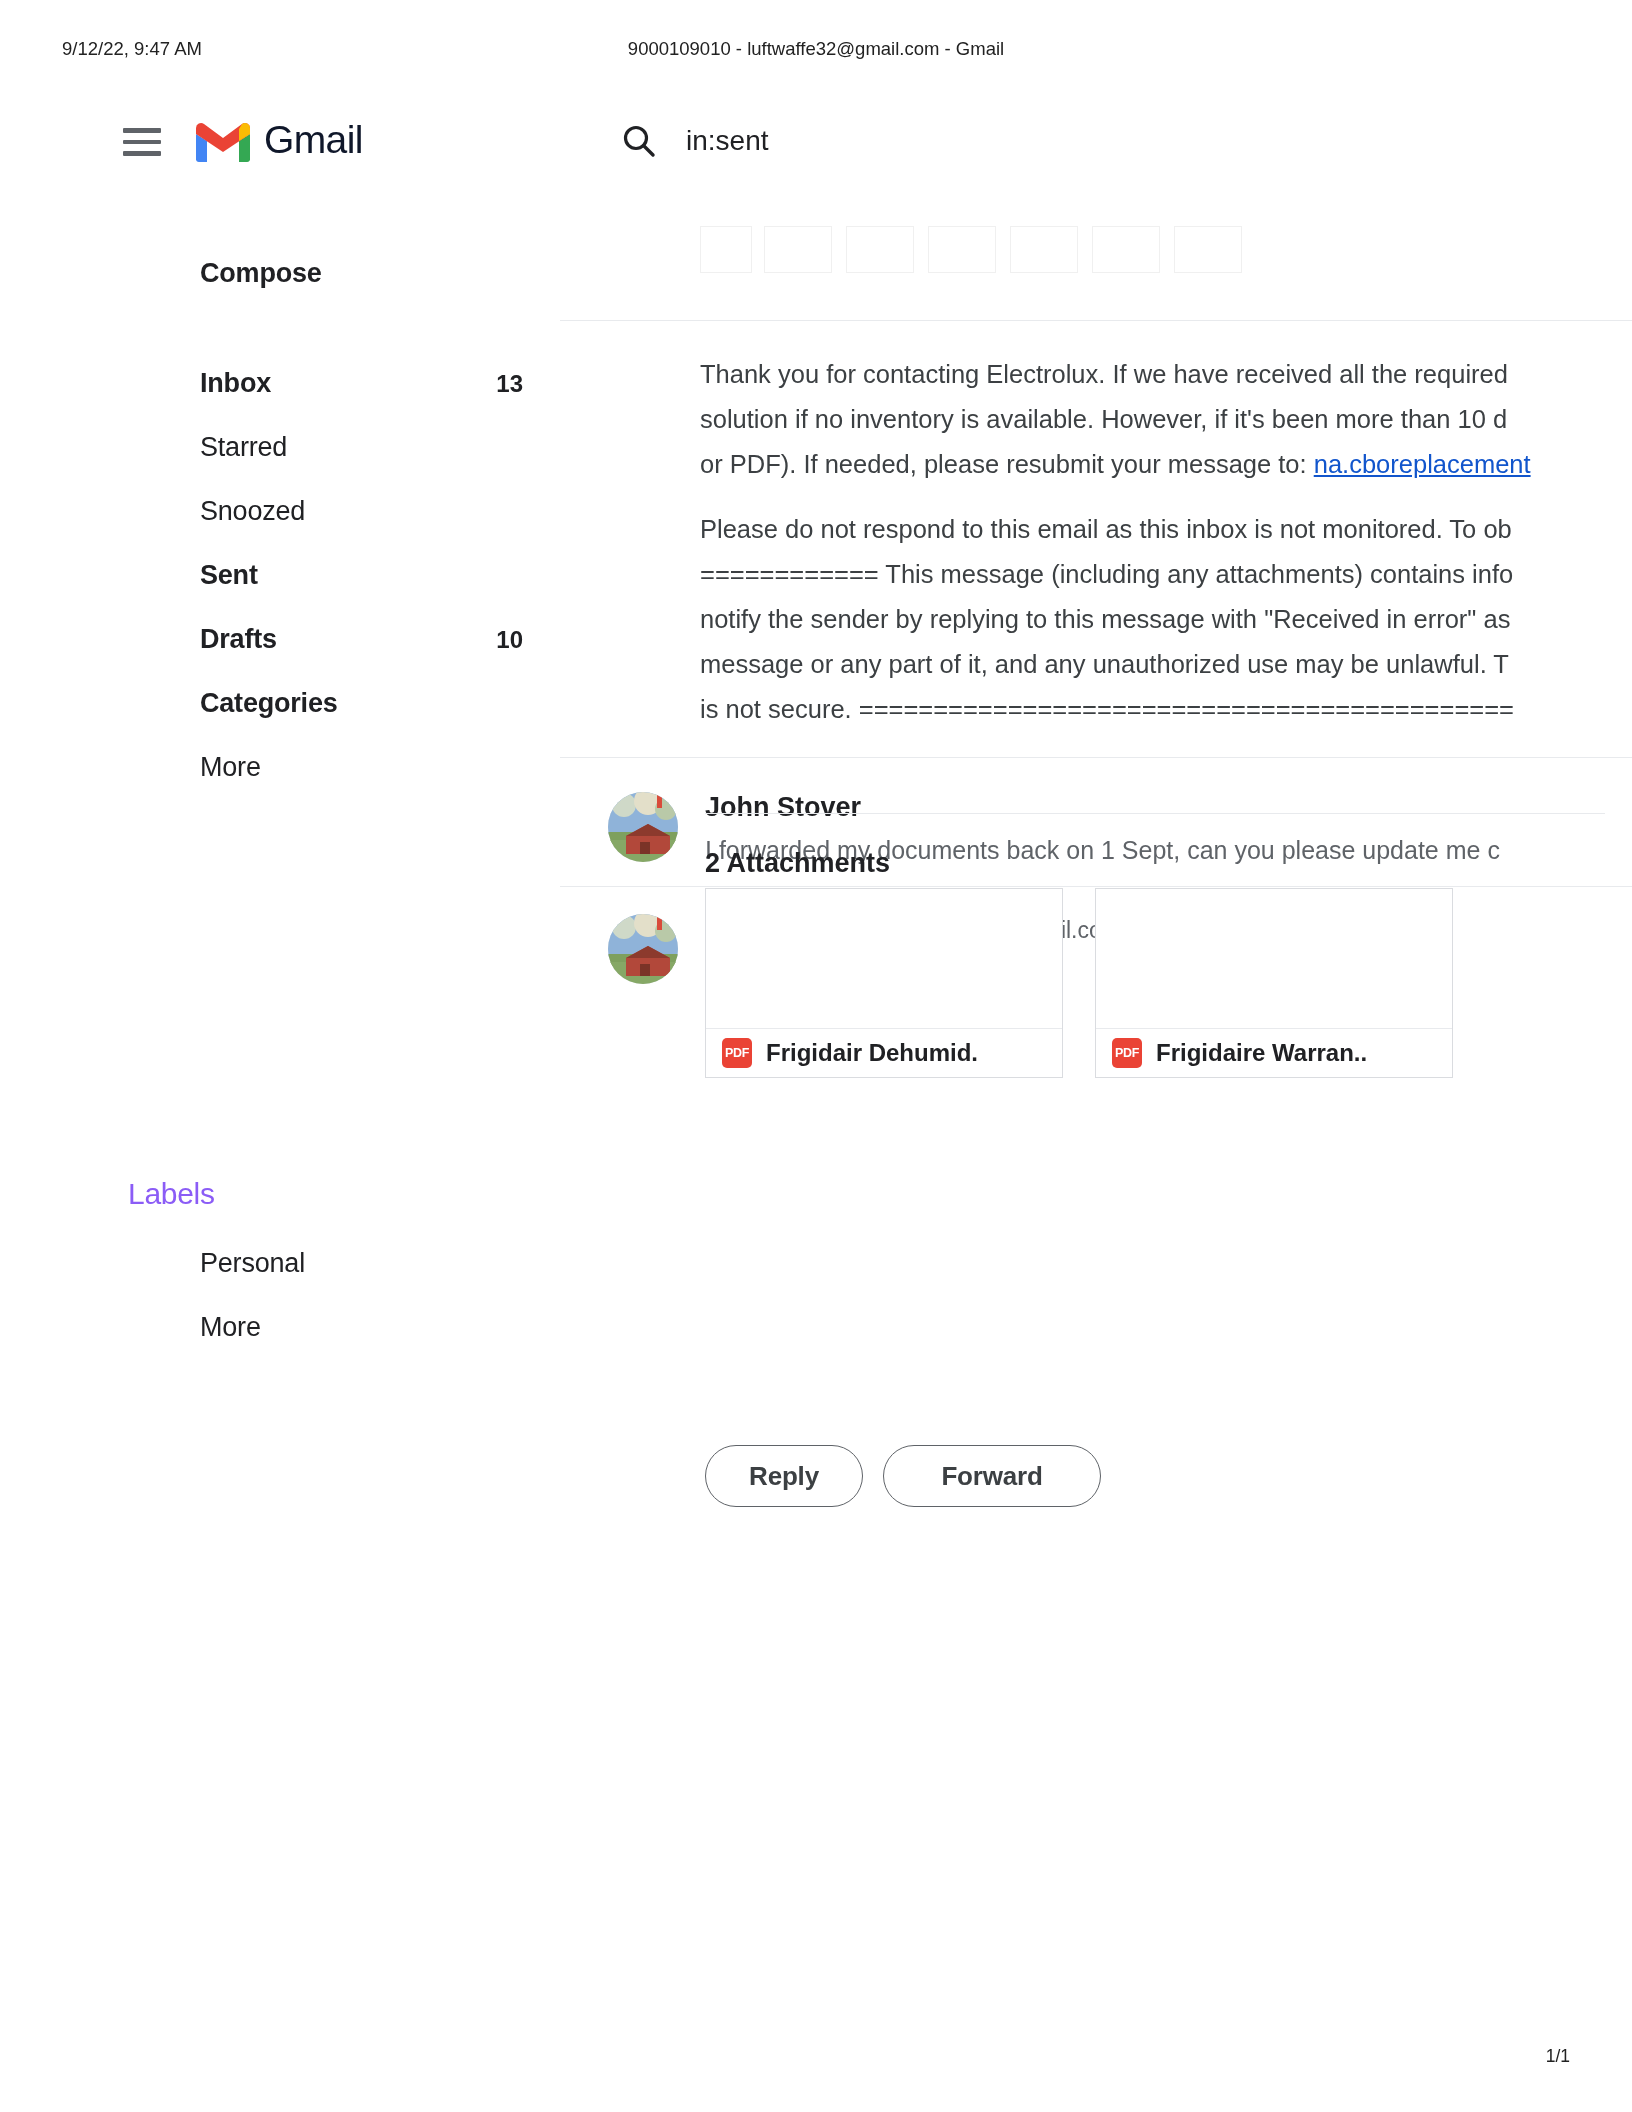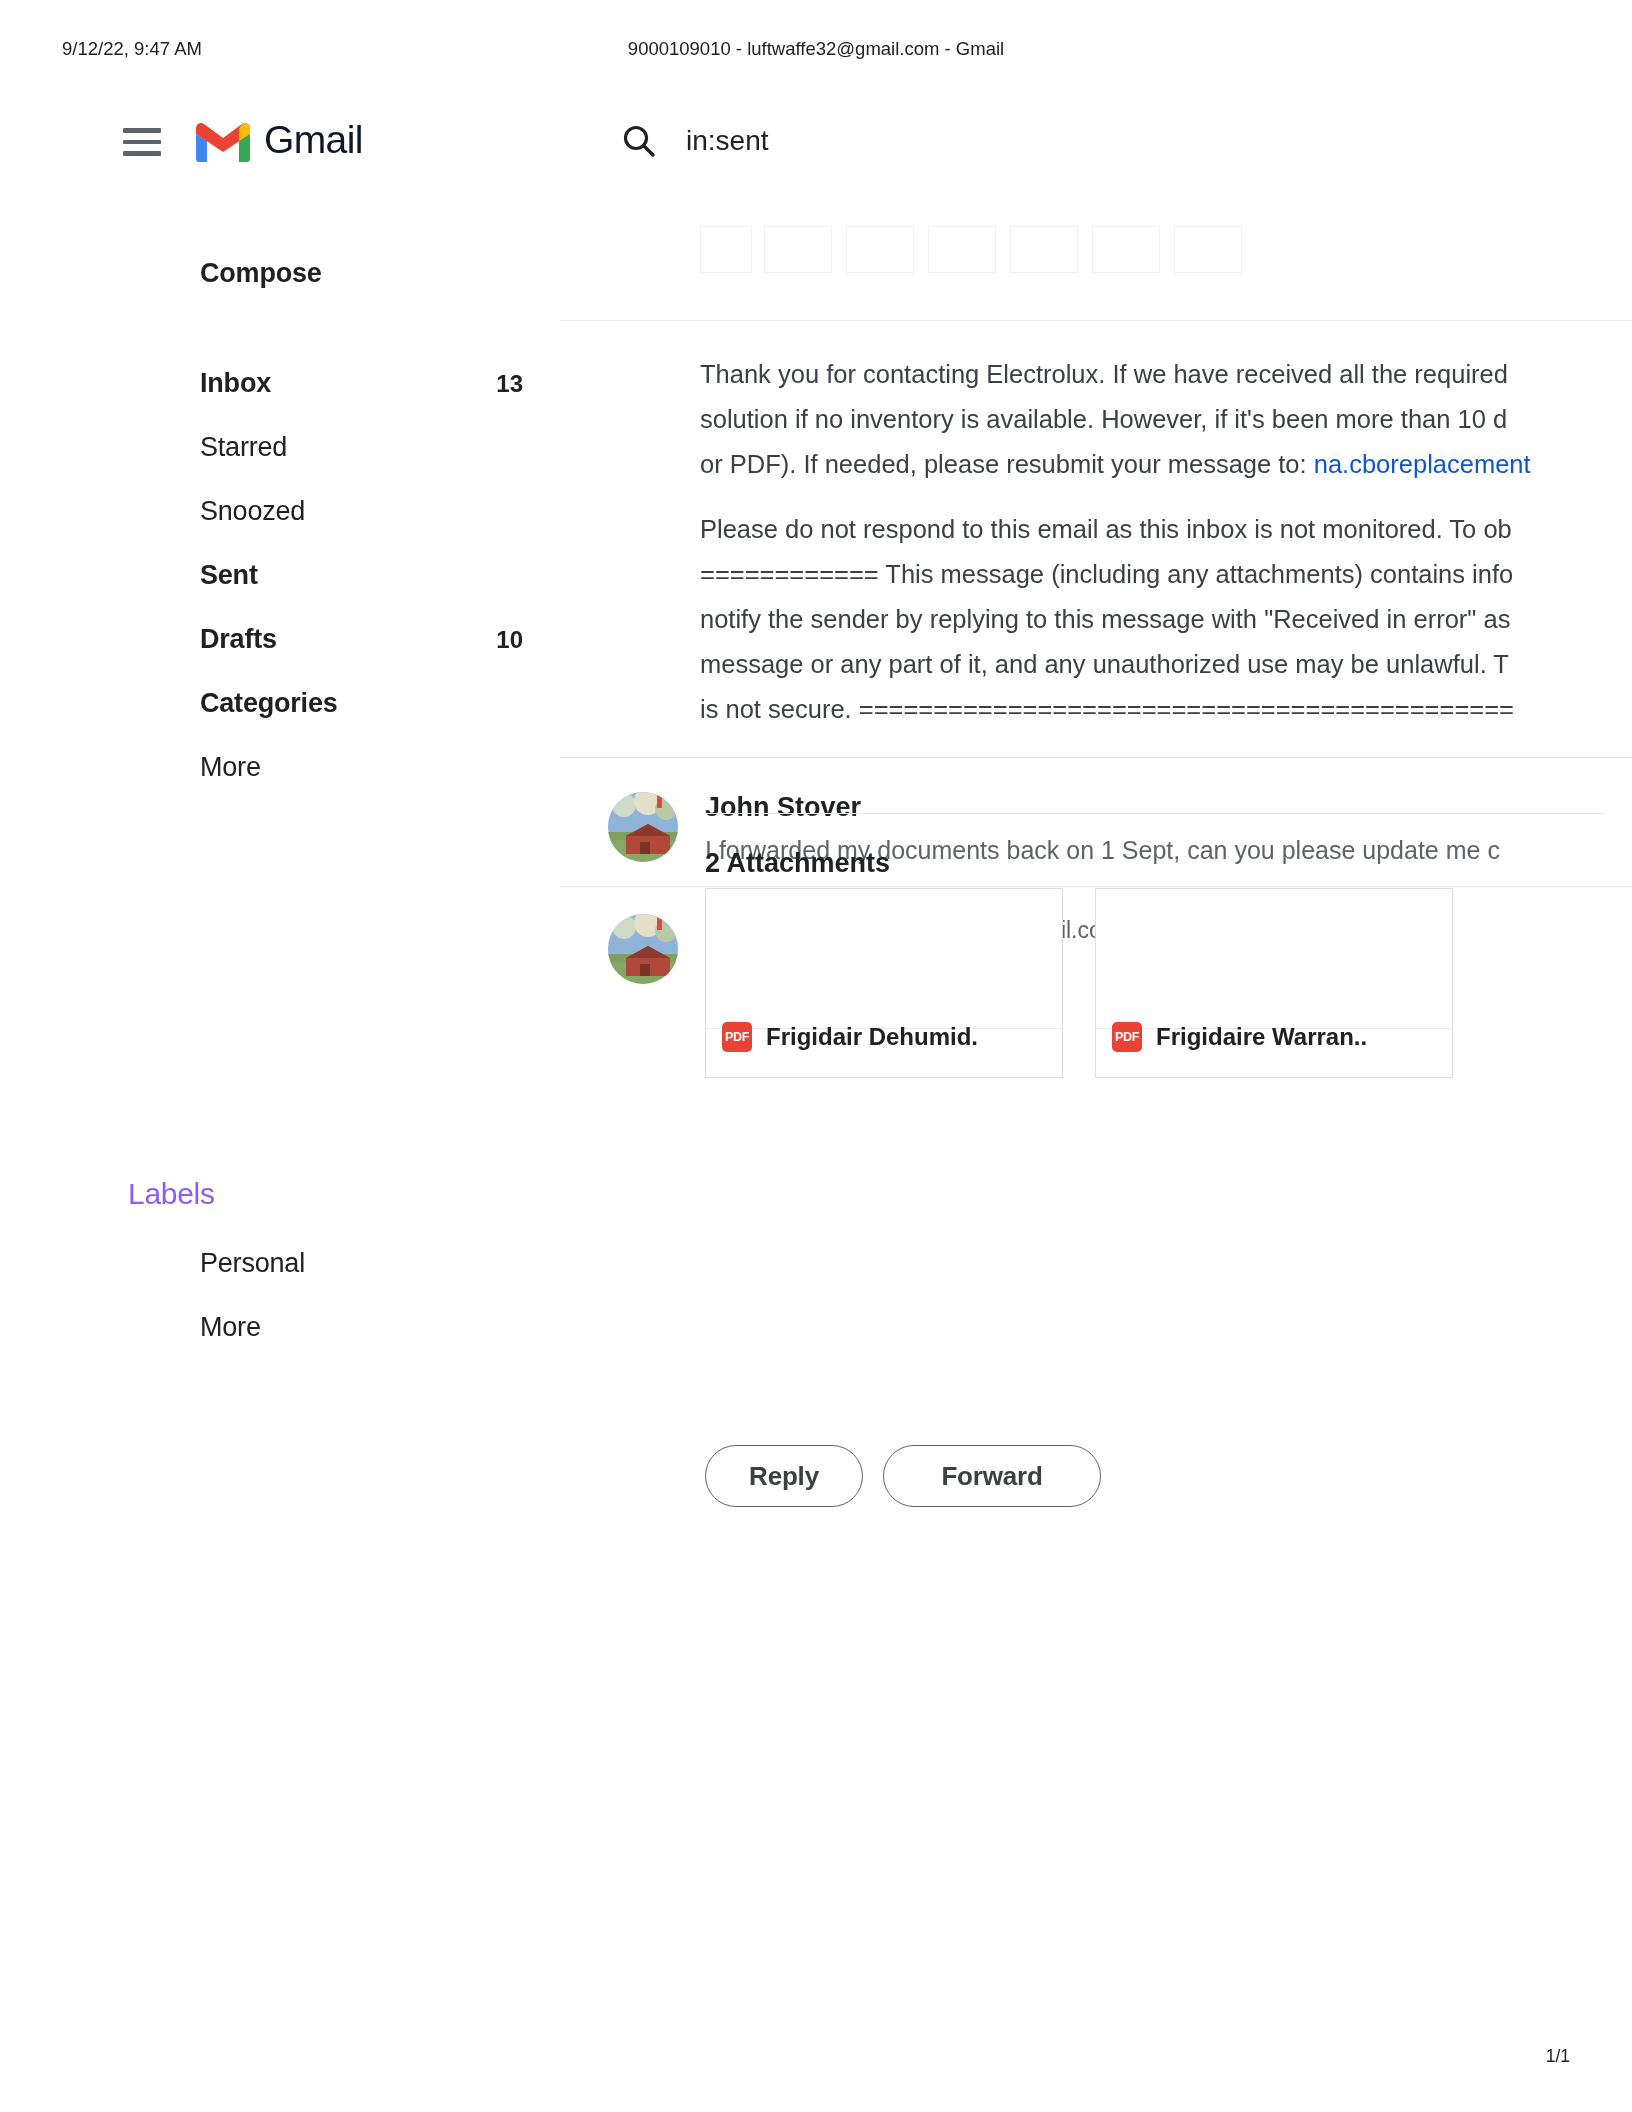--- a/index.html
+++ b/index.html
@@ -216,21 +216,21 @@
   .body-text {
     position: absolute;
     left: 0;
     width: 1200px;
     font-size: 25.5px;
     line-height: 45px;
     color: #3c4043;
     white-space: nowrap;
   }
   .body-text .ln { display: block; }
-  .link { color: #1155cc; }
+  .link { color: #1155cc; text-decoration: underline; }
 
   
   .msg-row { position: absolute; left: 0; width: 1072px; }
   .avatar {
     position: absolute;
     left: 48px;
     width: 70px;
     height: 70px;
     border-radius: 50%;
     overflow: hidden;
@@ -288,21 +288,21 @@
     left: 0;
     top: 0;
     width: 100%;
     height: 140px;
     border-bottom: 1.4px solid #e8eaed;
     background: #fff;
   }
   .attach-foot {
     position: absolute;
     left: 0;
-    bottom: 16px;
+    bottom: 0;
     height: 49px;
     width: 100%;
     display: flex;
     align-items: center;
     padding-left: 16px;
   }
   .pdf-badge {
     width: 30px;
     height: 30px;
     border-radius: 5px;

